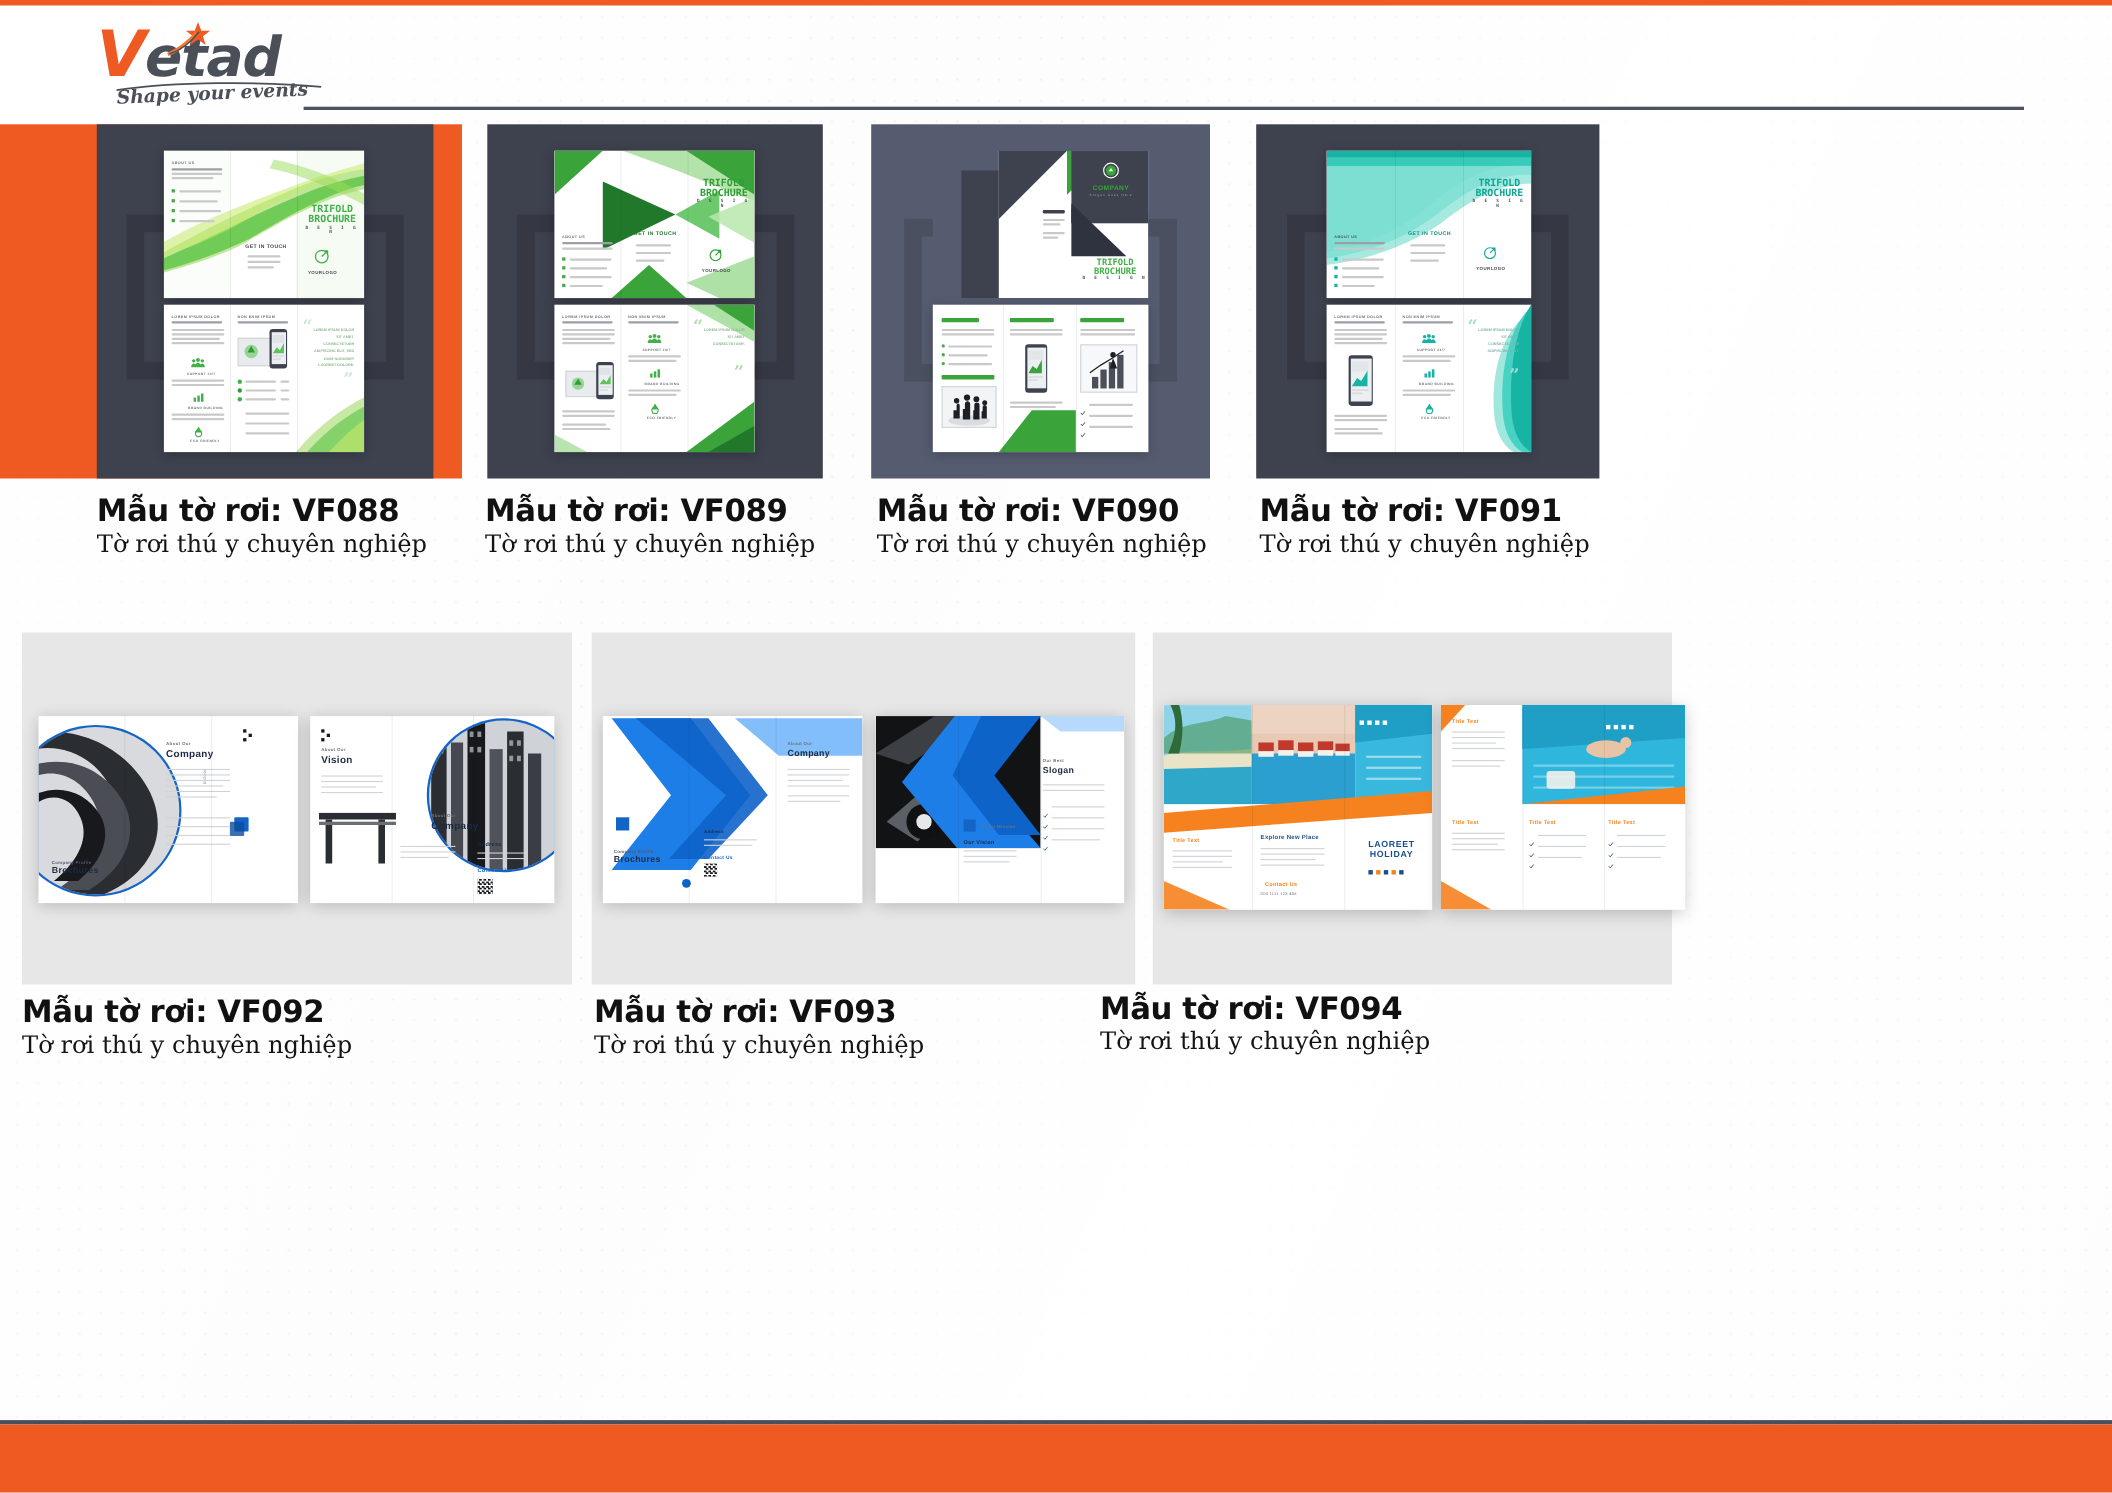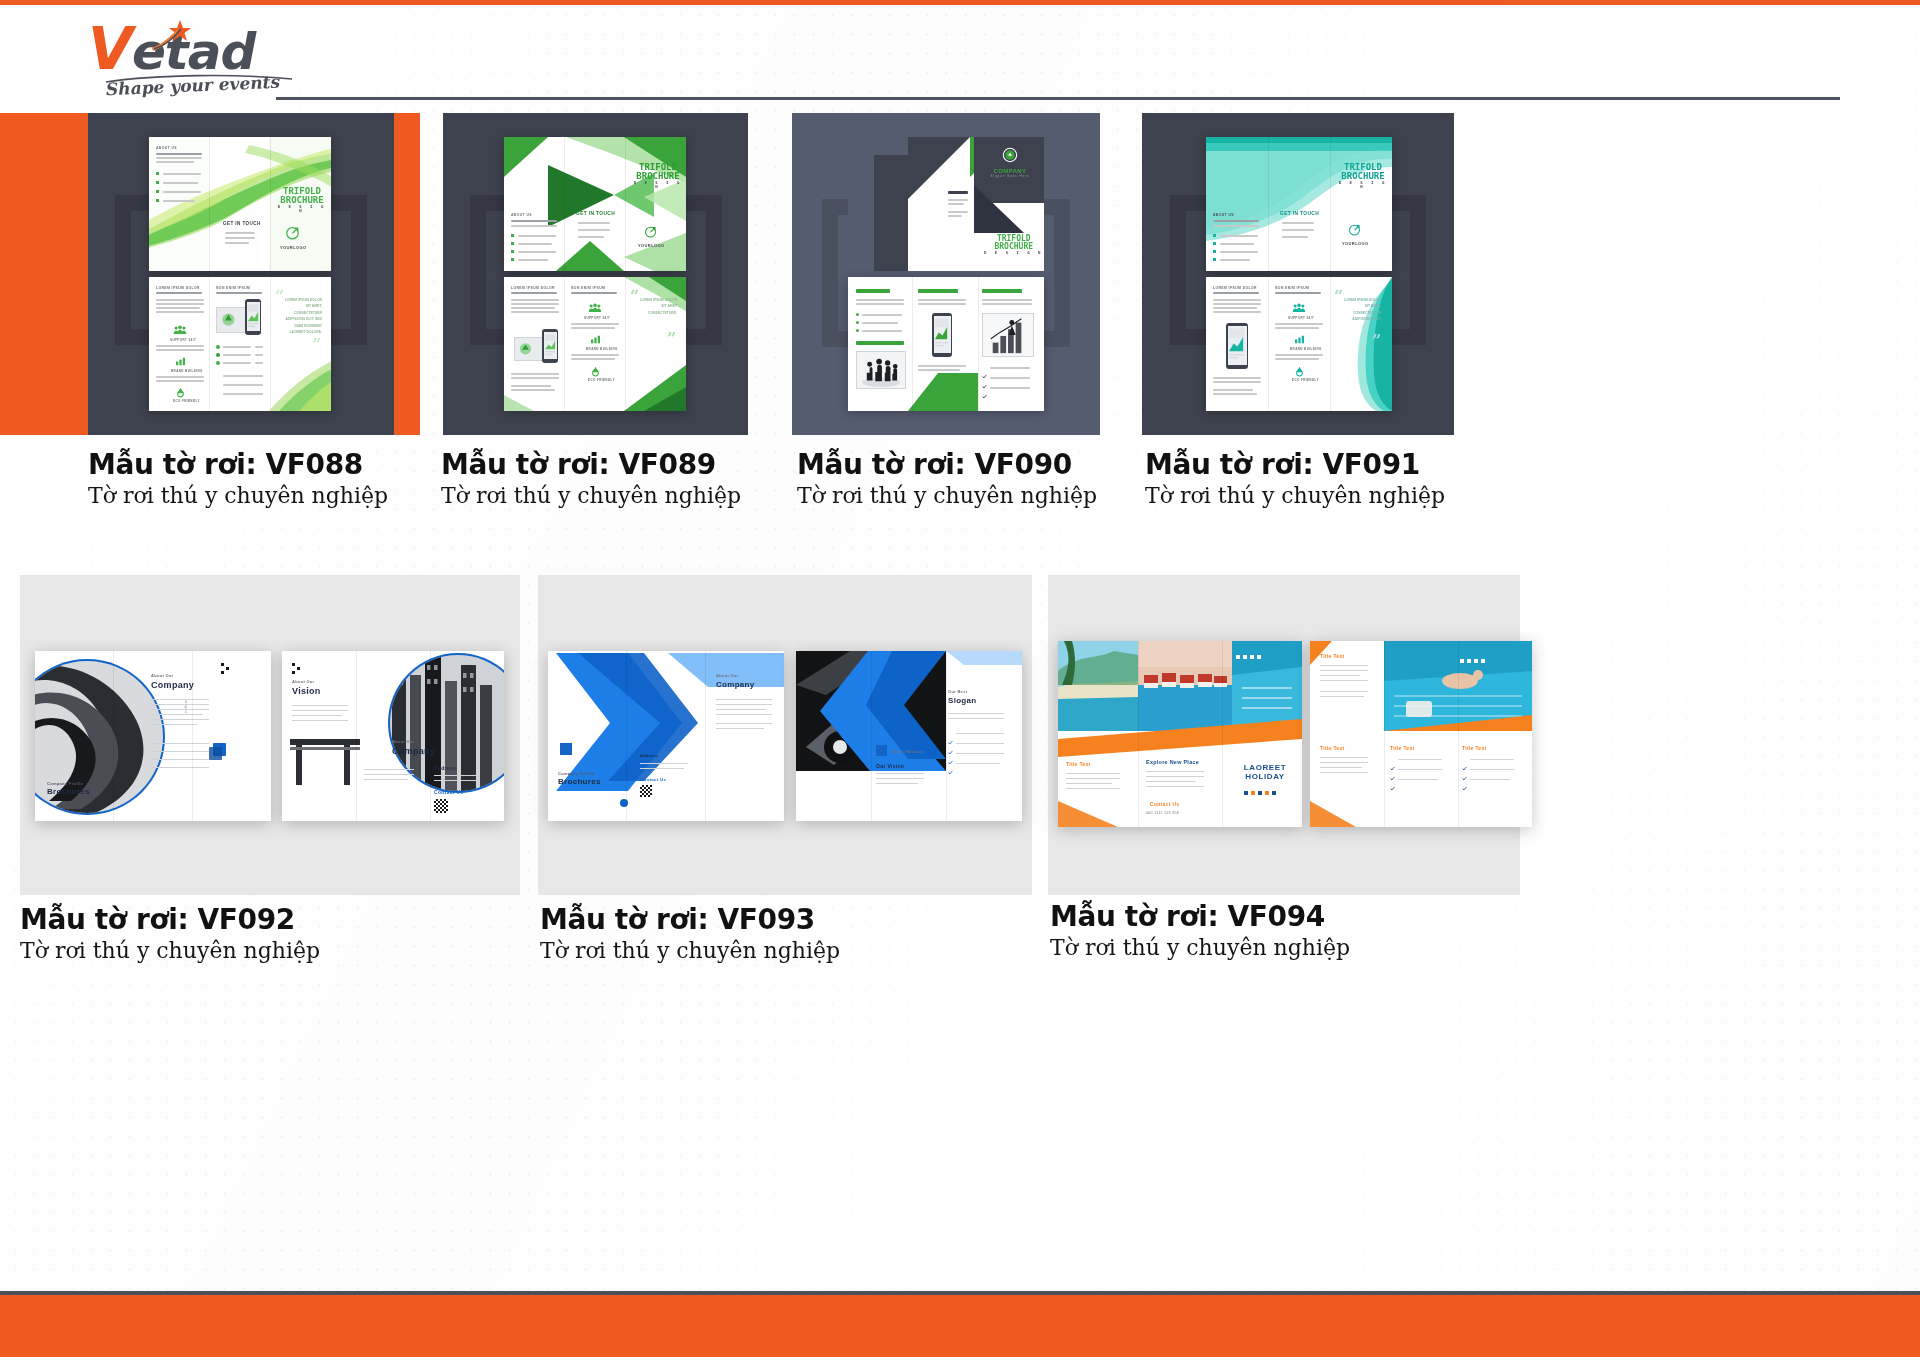--- a/index.html
+++ b/index.html
@@ -902,19 +902,19 @@
 </div>
 
 <div class="label" style="left:20px;top:903px;">
   <div class="code">Mẫu tờ rơi: VF092</div>
   <div class="desc">Tờ rơi thú y chuyên nghiệp</div>
 </div>
 <div class="label" style="left:540px;top:903px;">
   <div class="code">Mẫu tờ rơi: VF093</div>
   <div class="desc">Tờ rơi thú y chuyên nghiệp</div>
 </div>
-<div class="label" style="left:1050px;top:900px;">
+<div class="label" style="left:1000px;top:900px;">
   <div class="code">Mẫu tờ rơi: VF094</div>
   <div class="desc">Tờ rơi thú y chuyên nghiệp</div>
 </div>
 
 <div class="bottom-thin"></div>
 <div class="bottom-rule"></div>
 
 </body></html>

